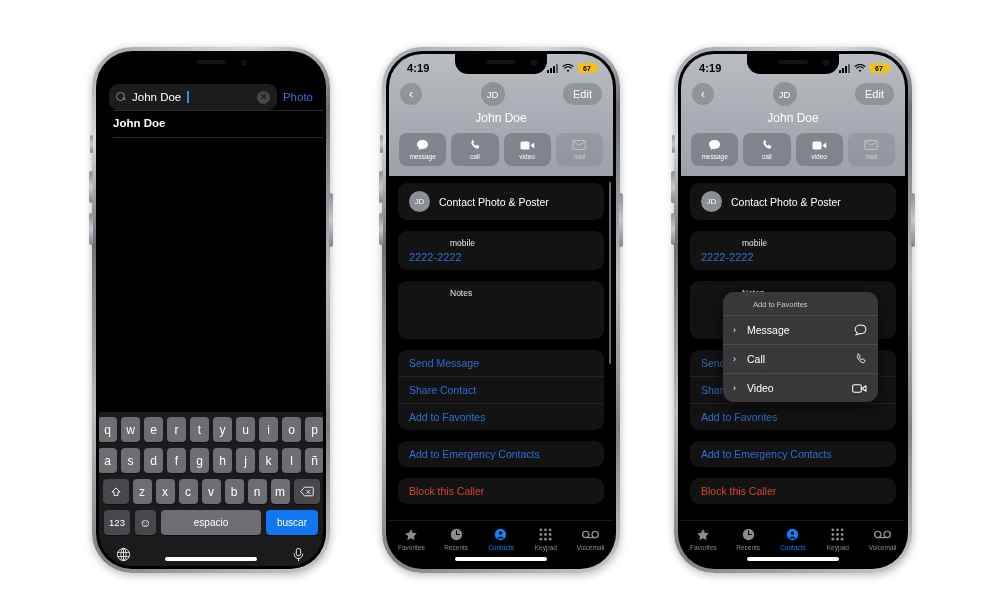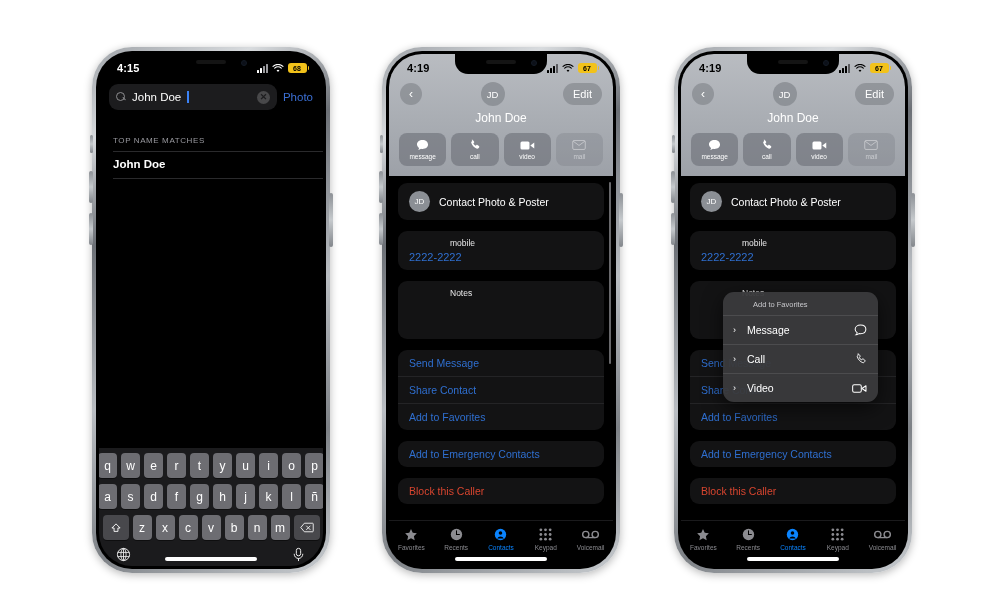--- a/index.html
+++ b/index.html
@@ -251,55 +251,32 @@
     <div class="btn-side btn-left-v2"></div>
     <div class="btn-side btn-right-pw"></div>
     <div class="bezel">
       <div class="screen dark">
 
         <div class="notch">
           <div class="speaker"></div>
           <div class="cam"></div>
         </div>
 
-        <div class="statusbar">
-          <div class="sb-time">4:15</div>
-          <div class="sb-right">
-            <div class="sig" style="color:#fff">
-              <i style="background:#fff"></i>
-                <i style="background:#fff"></i>
-                <i style="background:#9a9a9e"></i>
-                <i style="background:#9a9a9e"></i>
-            </div>
-            <svg class="wifi" viewBox="0 0 16 12">
-              <path d="M8 10.6 L6.1 8.3 A3 3 0 0 1 9.9 8.3 Z" fill="#fff"></path>
-              <path d="M3.6 5.6 A6.4 6.4 0 0 1 12.4 5.6" stroke="#fff" stroke-width="1.5" fill="none" stroke-linecap="round"></path>
-              <path d="M1.4 3.2 A9.6 9.6 0 0 1 14.6 3.2" stroke="#fff" stroke-width="1.5" fill="none" stroke-linecap="round"></path>
-            </svg>
-            <div style="display:flex;align-items:center">
-              <div class="batt">
-                <span>68</span>
-              </div>
-              <div class="batt-nub"></div>
-            </div>
-          </div>
-        </div>
 
         <div class="p1-body" style="top:26px;position:absolute;inset:26px 0 0 0">
           <div class="searchrow">
             <div class="searchfield">
               <span class="mag"></span>
               <span class="sf-text">John Doe</span>
               <span class="caret"></span>
               <span class="clearbtn">✕</span>
             </div>
             <div class="cancel">Photo</div>
           </div>
 
-          <div class="sectionhdr">TOP NAME MATCHES</div>
           <div class="hairline"></div>
           <div class="namerow">John Doe</div>
           <div class="hairline"></div>
         </div>
 
         <div class="keyboard">
           <div class="krow">
             <div class="key">q</div>
             <div class="key">w</div>
             <div class="key">e</div>
@@ -335,20 +312,26 @@
             <div class="key">v</div>
             <div class="key">b</div>
             <div class="key">n</div>
             <div class="key">m</div>
             <div class="key wide">
               <svg width="14" height="11" viewBox="0 0 18 13">
                   <path d="M5.6 1 H16.2 A.9 .9 0 0 1 17 1.9 V11.1 A.9 .9 0 0 1 16.2 12 H5.6 L1 6.5 Z" fill="none" stroke="#fff" stroke-width="1.1" stroke-linejoin="round"></path>
                   <path d="M8.4 4.6 L13 9.2 M13 4.6 L8.4 9.2" stroke="#fff" stroke-width="1.1" stroke-linecap="round"></path>
                 </svg>
             </div>
+          </div>
+          <div class="krow bottom">
+            <div class="key num">123</div>
+            <div class="key emoji">☺</div>
+            <div class="key space">espacio</div>
+            <div class="key go">buscar</div>
           </div>
           <div class="kbfoot">
             <svg class="globe" viewBox="0 0 18 18">
               <circle cx="9" cy="9" r="7.3" fill="none" stroke="#fff" stroke-width="1.15"></circle>
               <ellipse cx="9" cy="9" rx="3.1" ry="7.3" fill="none" stroke="#fff" stroke-width="1.1"></ellipse>
               <path d="M1.9 6.5 H16.1 M1.9 11.5 H16.1 M9 1.7 V16.3" stroke="#fff" stroke-width="1.05"></path>
             </svg>
             <svg class="micico" viewBox="0 0 18 18">
               <rect x="6.4" y="1.6" width="5.2" height="9" rx="2.6" fill="none" stroke="#fff" stroke-width="1.2"></rect>
               <path d="M3.8 8.6 A5.2 5.2 0 0 0 14.2 8.6" fill="none" stroke="#fff" stroke-width="1.2" stroke-linecap="round"></path>

